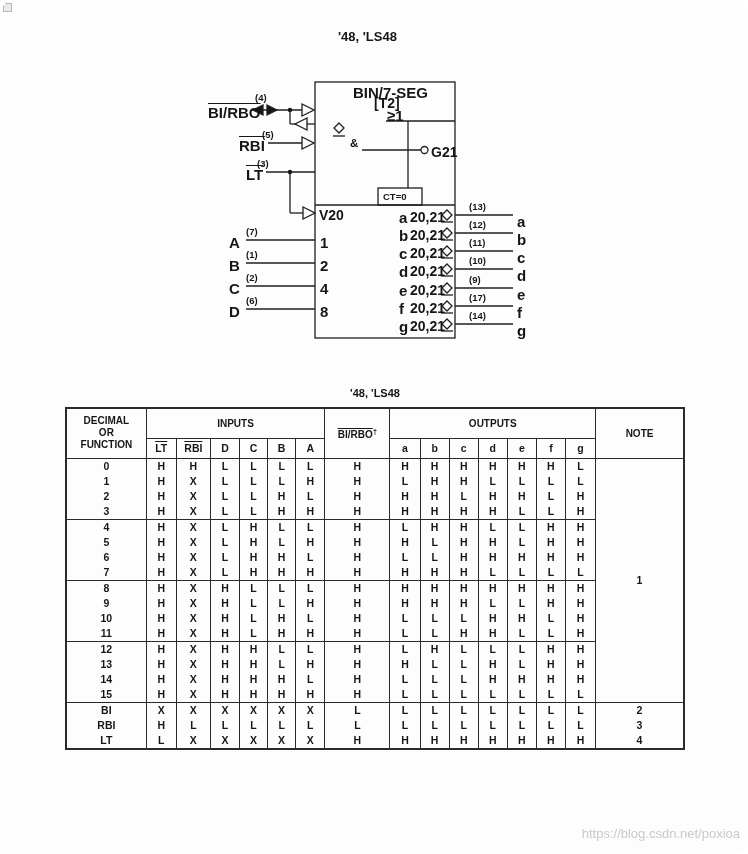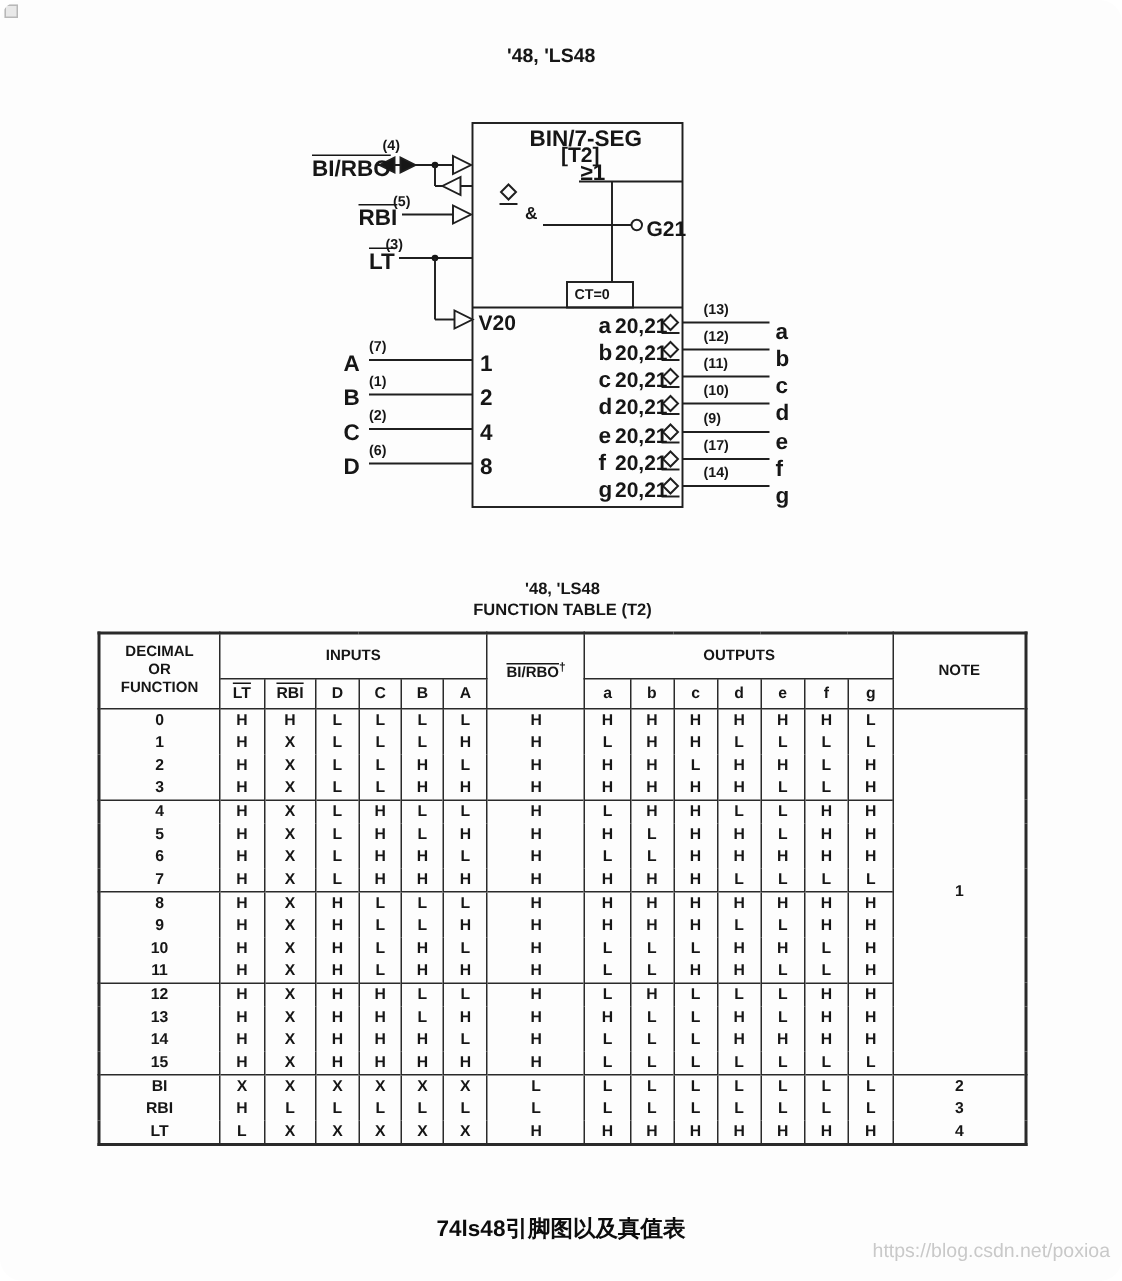--- a/index.html
+++ b/index.html
@@ -153,21 +153,20 @@
     <div class="dl s" style="left:469px;top:292px">(17)</div>
     <div class="dl" style="left:517px;top:304px">f</div>
     <div class="dl" style="left:399px;top:318px">g</div>
     <div class="dl m" style="left:410px;top:318px">20,21</div>
     <div class="dl s" style="left:469px;top:310px">(14)</div>
     <div class="dl" style="left:517px;top:322px">g</div>
   </div>
 
   <div class="ftwrap">
     <div class="t1">'48, 'LS48</div>
-    <div class="t2">FUNCTION TABLE (T2)</div>
     <table class="ft">
       <colgroup>
         <col style="width:80px">
           <col style="width:30px">
           <col style="width:34px">
           <col style="width:29px">
           <col style="width:28px">
           <col style="width:28px">
           <col style="width:29px">
           <col style="width:65px">
@@ -533,15 +532,14 @@
             <td>H</td>
             <td>H</td>
             <td>H</td>
             <td>H</td>
             <td>4</td>
           </tr>
         </tbody>
     </table>
   </div>
 
-  <div class="caption">74ls48引脚图以及真值表</div>
   <div class="watermark">https://blog.csdn.net/poxioa</div>
 </div>
 
 </body></html>

